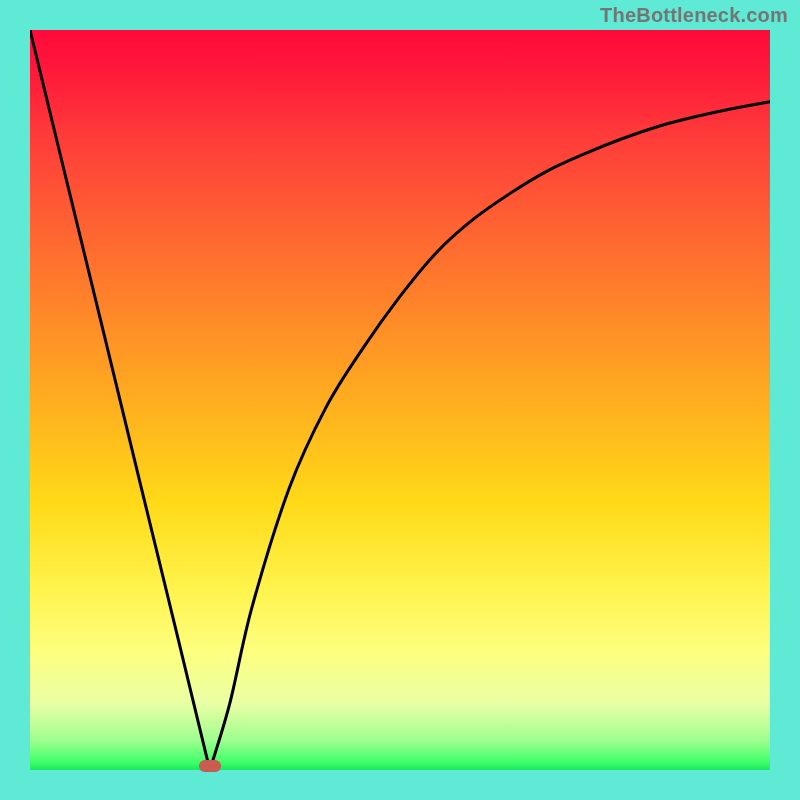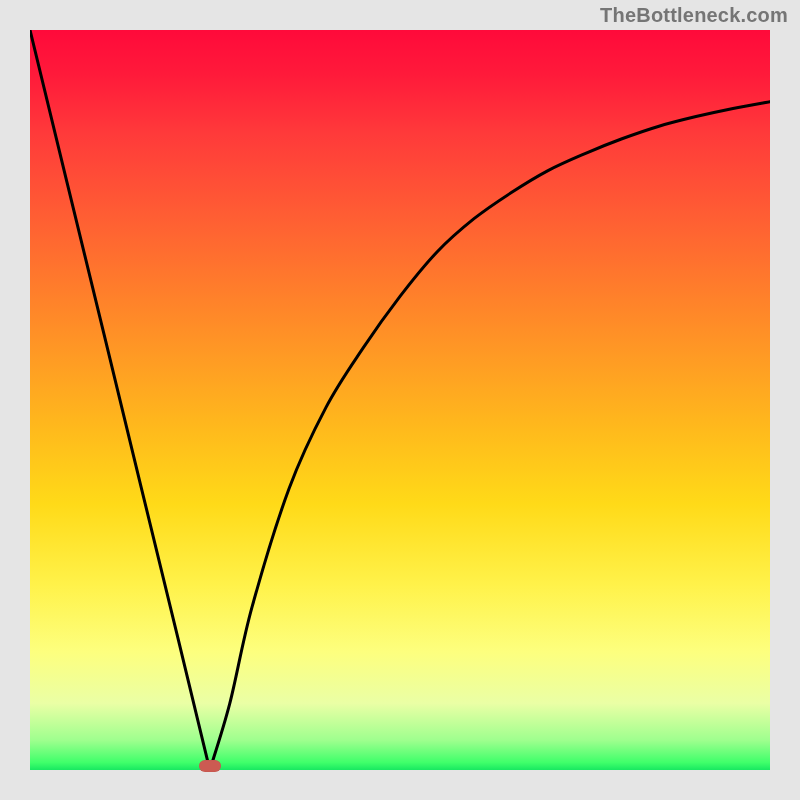--- a/index.html
+++ b/index.html
@@ -8,21 +8,21 @@
     width: 800px;
     height: 800px;
     background: #000;
     overflow: hidden;
     font-family: Arial, Helvetica, sans-serif;
   }
   .outer {
     position: relative;
     width: 800px;
     height: 800px;
-    background: #e5e5e5;
+    background: #5eead4;
   }
   .plot {
     position: absolute;
     left: 30px;
     top: 30px;
     width: 740px;
     height: 740px;
     
     background: linear-gradient(
       to bottom,

